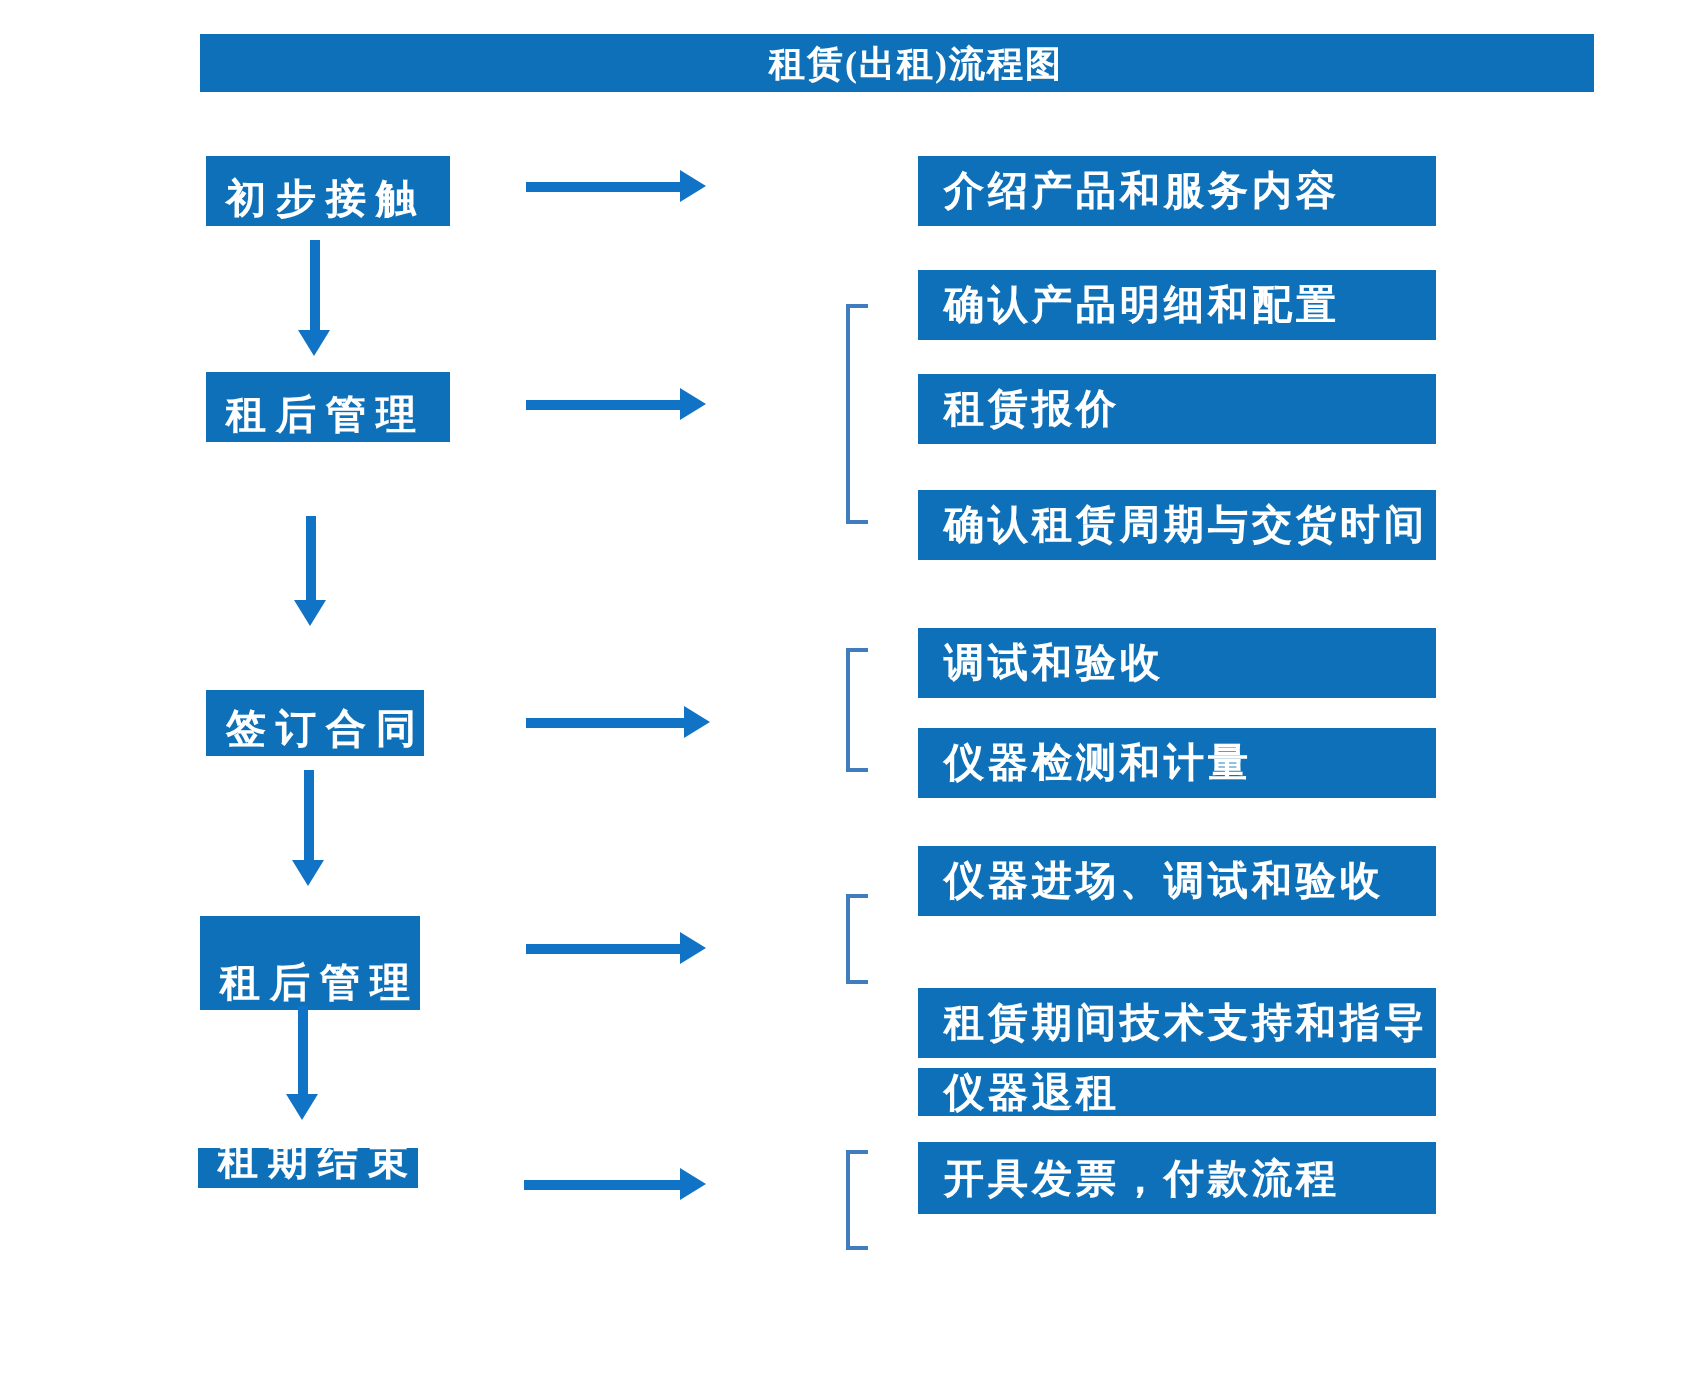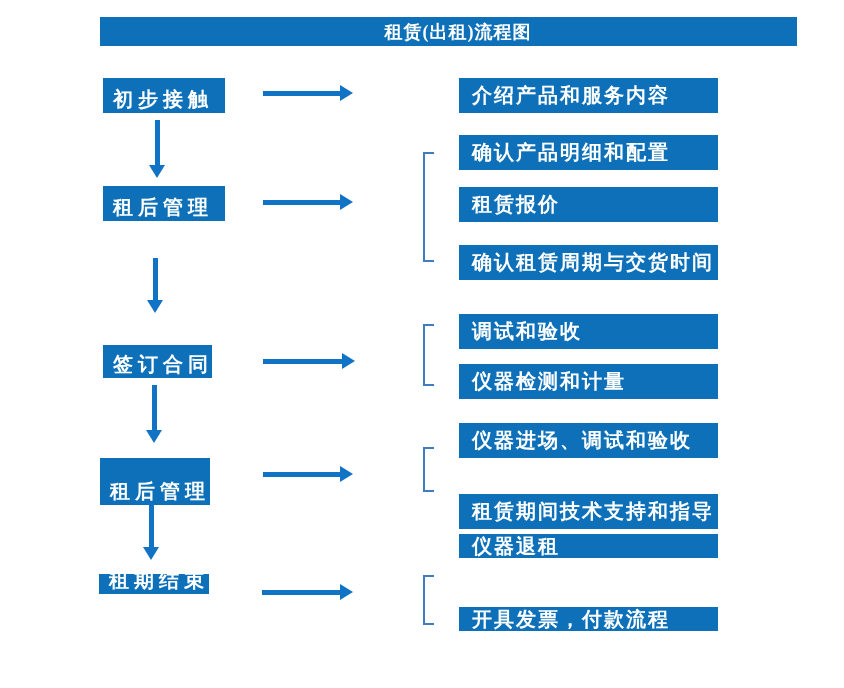--- a/index.html
+++ b/index.html
@@ -168,17 +168,17 @@
   <div class="rbox" style="top:423px">
     <span>仪器进场、调试和验收</span>
   </div>
   <div class="rbox" style="top:494px">
     <span>租赁期间技术支持和指导</span>
   </div>
 
   <div class="rbox" style="top:534px;height:24px">
     <span>仪器退租</span>
   </div>
-  <div class="rbox" style="top:607px;height:24px">
+  <div class="rbox" style="top:571px;height:36px">
     <span>开具发票，付款流程</span>
   </div>
 
 </div>
 
 </body></html>

